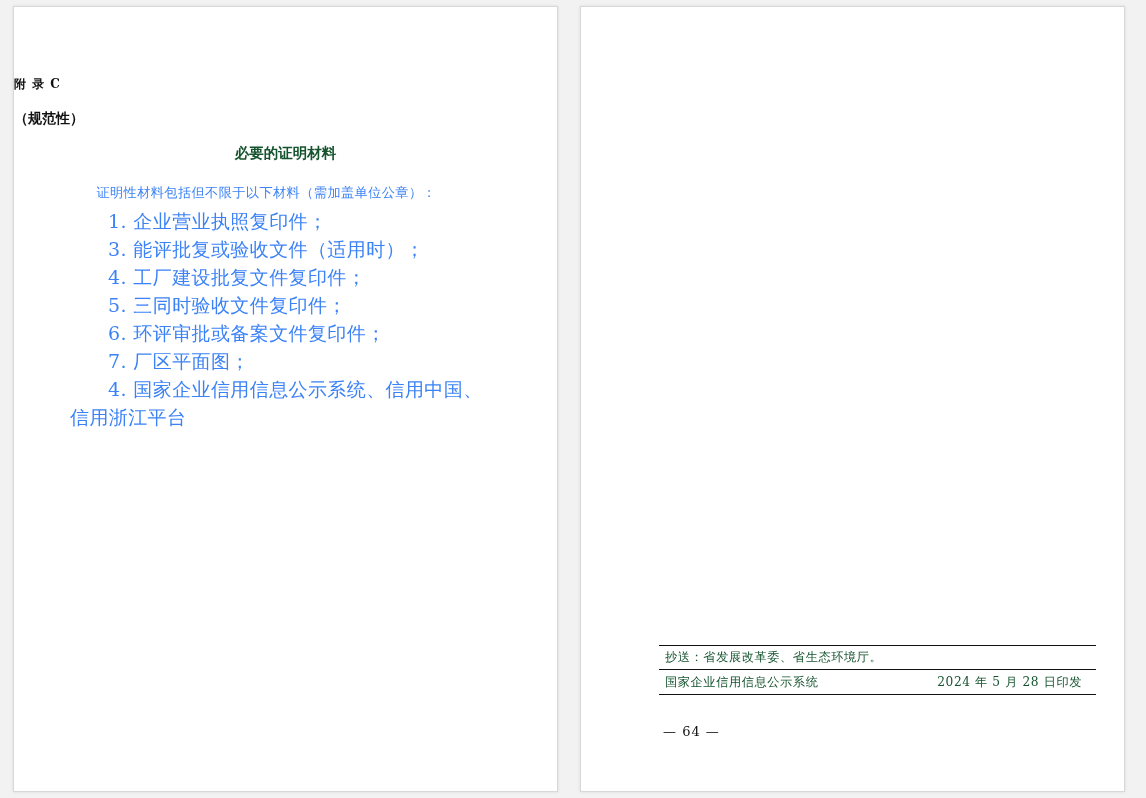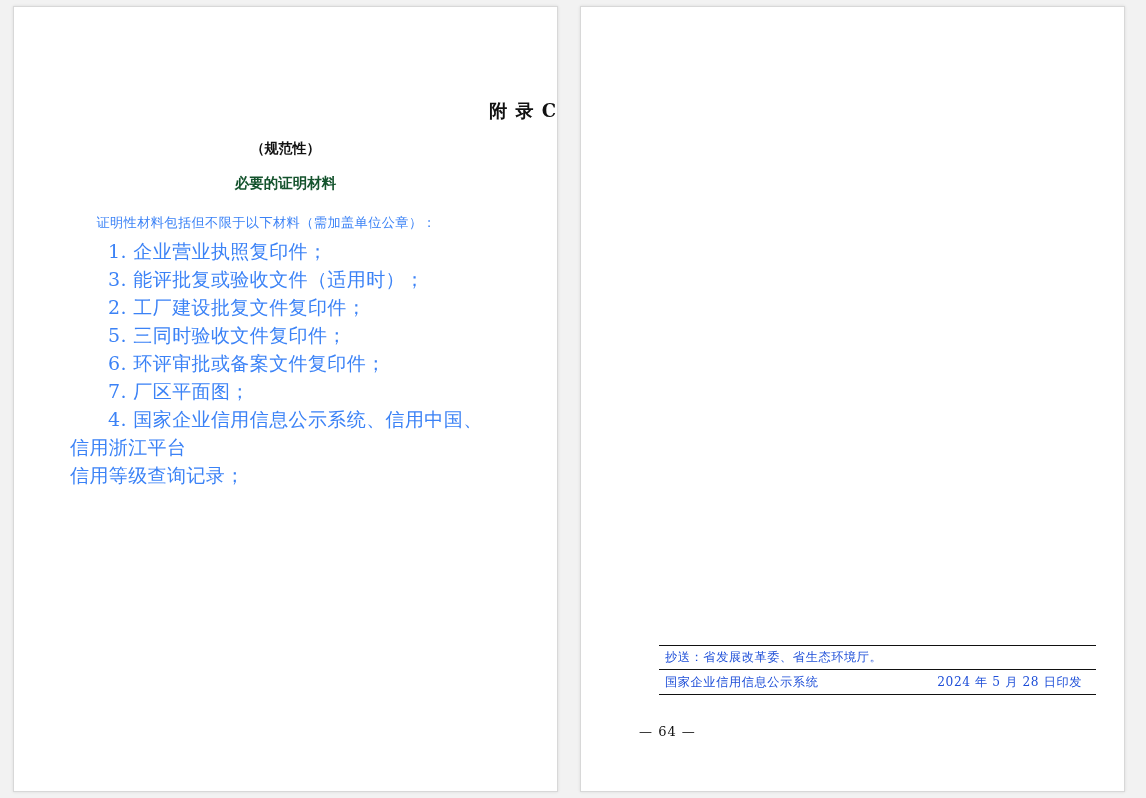--- a/index.html
+++ b/index.html
@@ -29,30 +29,29 @@
   #page-right { left: 580px; }
 
   .page-inner {
     position: relative;
     width: 100%;
     height: 100%;
   }
 
   
   .appendix-title {
-    text-align: right;
-    font-size: 18px;
+    text-align: left;
+    font-size: 12px;
     font-weight: bold;
     letter-spacing: 1px;
-    margin-top: 92px;
+    margin-top: 69px;
     color: #111;
     font-family: "DejaVu Serif", "Liberation Serif", serif;
   }
   .appendix-subtitle {
-    text-align: center;
     font-size: 14px;
     font-weight: bold;
     margin-top: 17px;
     color: #111;
   }
   .appendix-section {
     text-align: center;
     font-size: 14.5px;
     font-weight: bold;
     margin-top: 16px;
@@ -79,33 +78,34 @@
     letter-spacing: 0.4px;
   }
 
   
   .folio {
     position: absolute;
     bottom: 52px;
     font-size: 13px;
     color: #111;
     letter-spacing: 1px;
+    margin-left: 24px;
   }
   #folio-right { left: 58px; }
 
   
   .dist-table {
     position: absolute;
     left: 78px;
     right: 28px;
     bottom: 96px;
     border-top: 1.2px solid #111;
     border-bottom: 1.2px solid #111;
     font-size: 12.2px;
-    color: #1d4ed8;
+    color: #14532d;
   }
   .dist-row {
     display: flex;
     align-items: center;
     height: 24px;
     padding: 0 6px;
     box-sizing: border-box;
   }
   .dist-row.top {
     border-bottom: 1.2px solid #111;
@@ -129,26 +129,25 @@
     <div class="page-inner">
 
       <div class="appendix-title">附 录 C</div>
       <div class="appendix-subtitle">（规范性）</div>
       <div class="appendix-section">必要的证明材料</div>
 
       <div class="body-block">
         <p class="para">证明性材料包括但不限于以下材料（需加盖单位公章）：</p>
         <p class="item">1. 企业营业执照复印件；</p>
         <p class="item">3. 能评批复或验收文件（适用时）；</p>
-        <p class="item">2. 工厂建设批复文件复印件；</p>
+        <p class="item">4. 工厂建设批复文件复印件；</p>
         <p class="item">5. 三同时验收文件复印件；</p>
         <p class="item">6. 环评审批或备案文件复印件；</p>
         <p class="item">7. 厂区平面图；</p>
         <p class="item">4. 国家企业信用信息公示系统、信用中国、信用浙江平台</p>
-        <p class="item" style="text-indent:0">信用等级查询记录；</p>
       </div>
 
     </div>
   </div>
 
   <div class="page" id="page-right">
     <div class="page-inner">
 
       <div class="dist-table">
         <div class="dist-row top">

